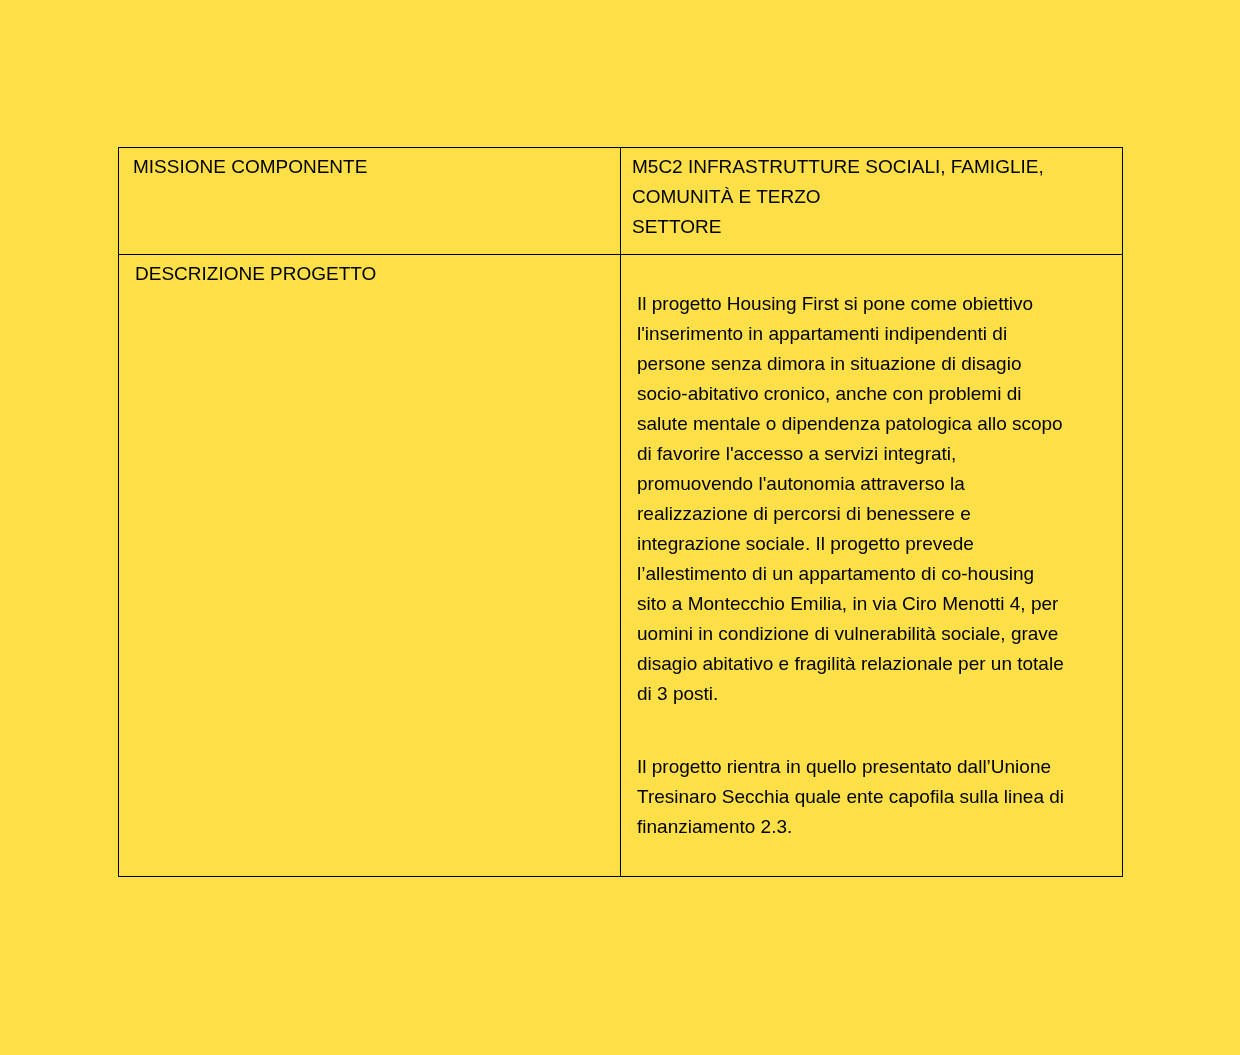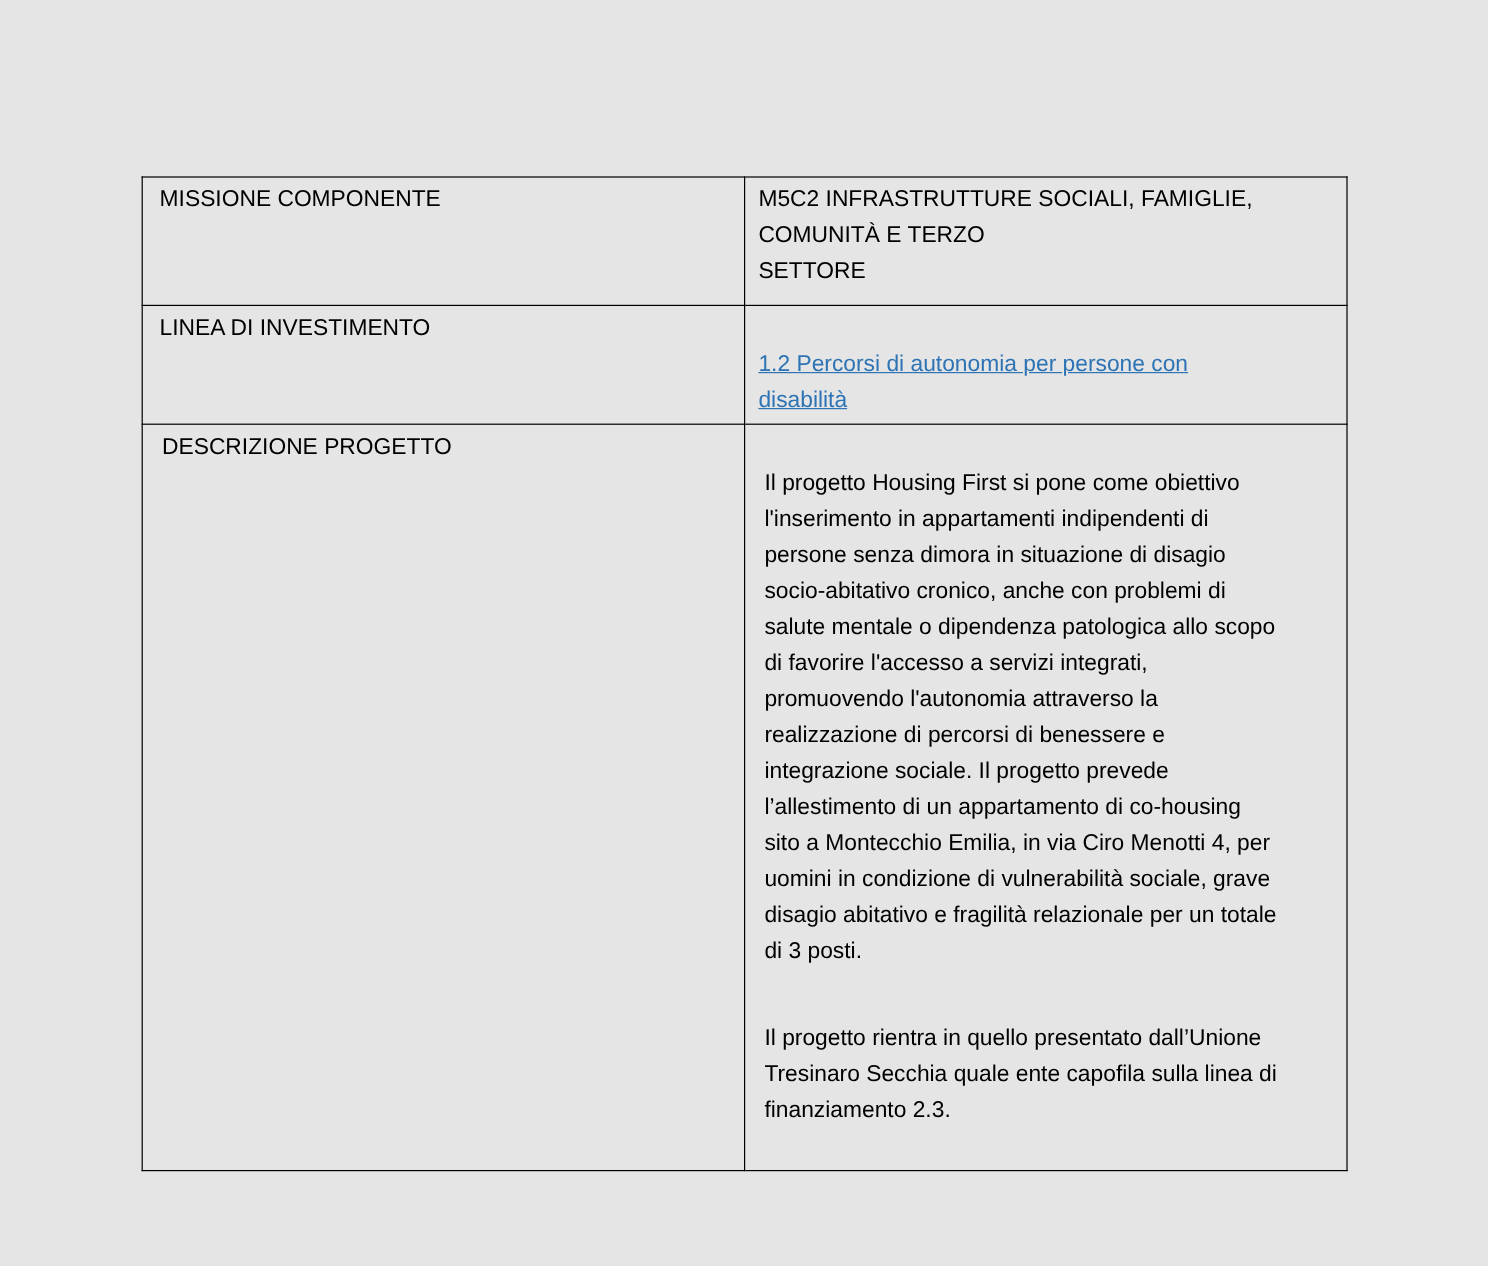--- a/index.html
+++ b/index.html
@@ -11,21 +11,21 @@
     width: 1240px;
     height: 1055px;
     position: relative;
     font-family: "Liberation Sans", sans-serif;
     color: var(--text-color, #000000);
     overflow: hidden;
   }
   .page {
     position: absolute;
     inset: 0;
-    background: #e5e5e5;
+    background: #fde047;
   }
   table.doc-table {
     position: absolute;
     left: 118px;
     top: 147px;
     width: 1004px;
     border-collapse: collapse;
     table-layout: fixed;
     font-size: 19px;
     line-height: 30px;
@@ -68,27 +68,20 @@
 
 <div class="page">
   <table class="doc-table">
     <tbody>
       <tr class="row-1">
         <td class="label-cell">MISSIONE COMPONENTE</td>
         <td class="value-cell">M5C2 INFRASTRUTTURE SOCIALI, FAMIGLIE,
 COMUNITÀ E TERZO
 SETTORE</td>
       </tr>
-      <tr class="row-3">
-        <td class="label-cell">LINEA DI INVESTIMENTO</td>
-        <td class="value-cell">
-          <a class="doc-link">1.2 Percorsi di autonomia per persone con
-disabilità</a>
-        </td>
-      </tr>
       <tr class="row-4">
         <td class="label-cell">DESCRIZIONE PROGETTO</td>
         <td class="value-cell desc-cell">
           <p>Il progetto Housing First si pone come obiettivo
 l'inserimento in appartamenti indipendenti di
 persone senza dimora in situazione di disagio
 socio-abitativo cronico, anche con problemi di
 salute mentale o dipendenza patologica allo scopo
 di favorire l'accesso a servizi integrati,
 promuovendo l'autonomia attraverso la

